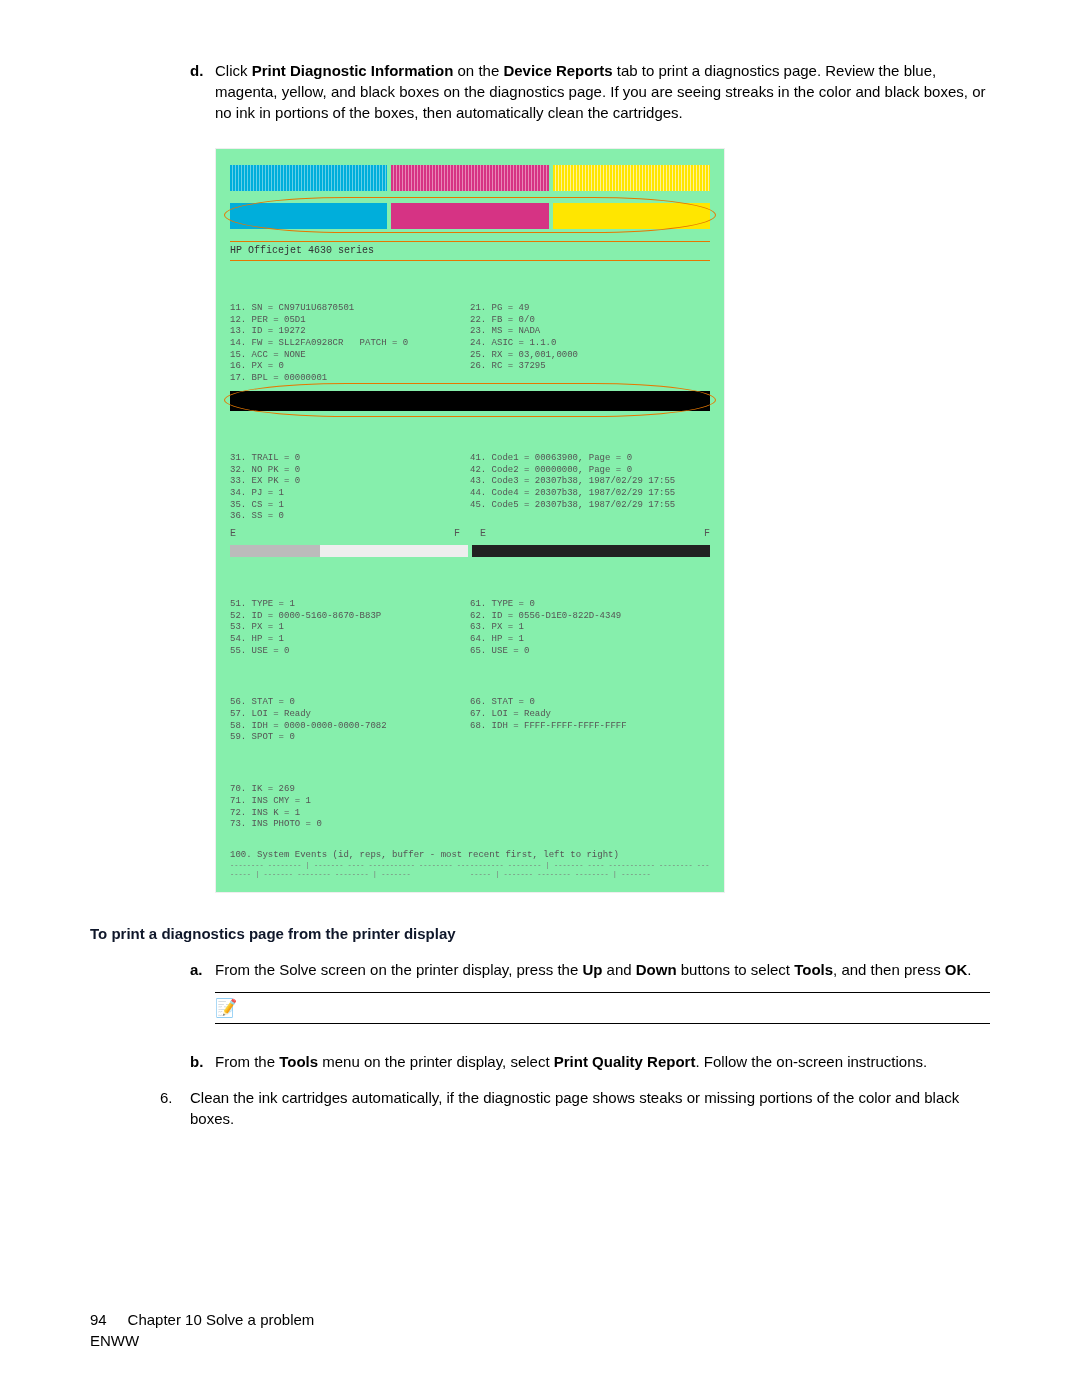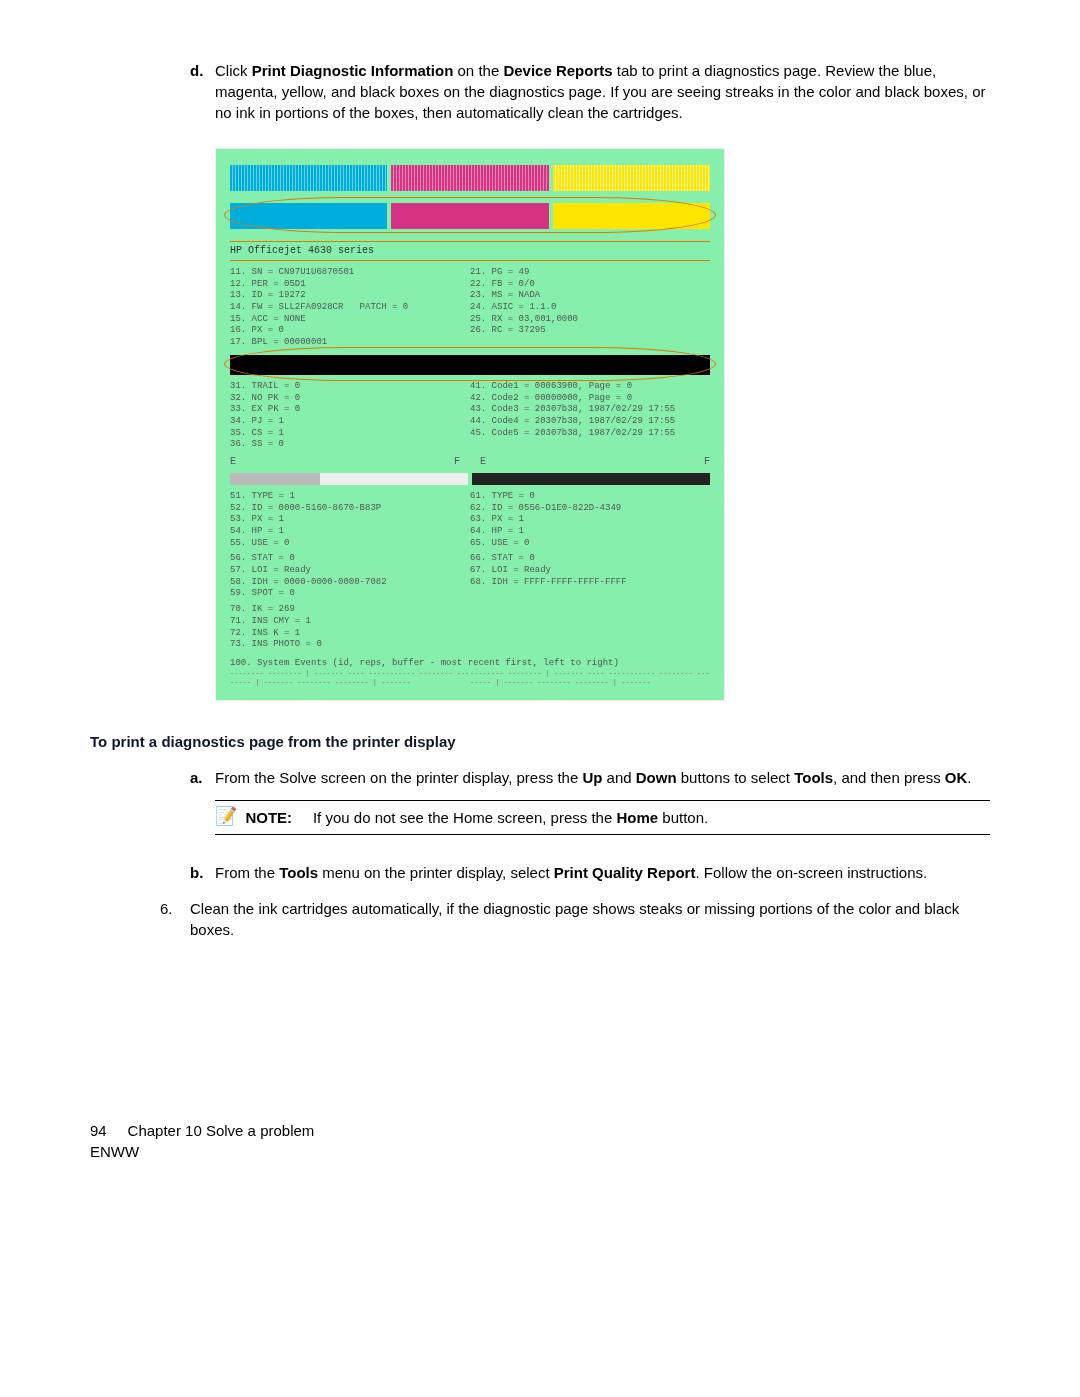--- a/index.html
+++ b/index.html
@@ -62,21 +62,21 @@
     border-bottom:1px solid #e67700;
     color:#333;
     font-size:10px;
     padding:2px 0;
     margin-bottom:6px;
   }
   .two-col {
     display: flex;
   }
   .col { flex: 1; }
-  .col div { white-space: pre; font-size:9px; line-height:1.3; }
+  .col div { white-space: pre; font-size:9px; line-height:1.3;margin-top:36px; }
   .black-bar {
     height: 20px;
     background: #000;
     margin: 6px 0;
   }
   .ef-row {
     display: flex;
     margin: 4px 0;
     font-size: 10px;
     color: #555;
@@ -227,45 +227,40 @@
   </div>
   <div class="two-col" style="margin-top:4px;">
     <div class="col">
         <div>70. IK = 269
 71. INS CMY = 1
 72. INS K = 1
 73. INS PHOTO = 0</div>
       </div>
     <div class="col"></div>
   </div>
-  <div style="margin-top:6px;">100. System Events (id, reps, buffer - most recent first, left to right)</div>
+  <div style="margin-top:18px;">100. System Events (id, reps, buffer - most recent first, left to right)</div>
   <div class="two-col">
     <div class="col tiny">-------- -------- | ------- ---- -----------
 -------- -------- | -------
 -------- -------- | -------</div>
     <div class="col tiny">-------- -------- | ------- ---- -----------
 -------- -------- | -------
 -------- -------- | -------</div>
   </div>
 </div>
 
 <div class="section-title">To print a diagnostics page from the printer display</div>
 
 <div class="step-row">
   <div class="step-letter">a.</div>
   <div class="step-text">
     <span>From the Solve screen on the printer display, press the </span><b>Up</b><span> and </span><b>Down</b><span> buttons to select </span><b>Tools</b><span>, and then press </span><b>OK</b><span>.</span>
 
     <div class="note-box">
       <span class="note-icon">📝</span>
-      <div>
-        <b>NOTE:</b>
-        <span>&nbsp;&nbsp;&nbsp;</span>
-        <span>If you do not see the Home screen, press the </span><b>Home</b><span> button.</span>
-      </div>
     </div>
   </div>
 </div>
 
 <div class="step-row">
   <div class="step-letter">b.</div>
   <div class="step-text">
     <span>From the </span><b>Tools</b><span> menu on the printer display, select </span><b>Print Quality Report</b><span>. Follow the on-screen instructions.</span>
   </div>
 </div>

